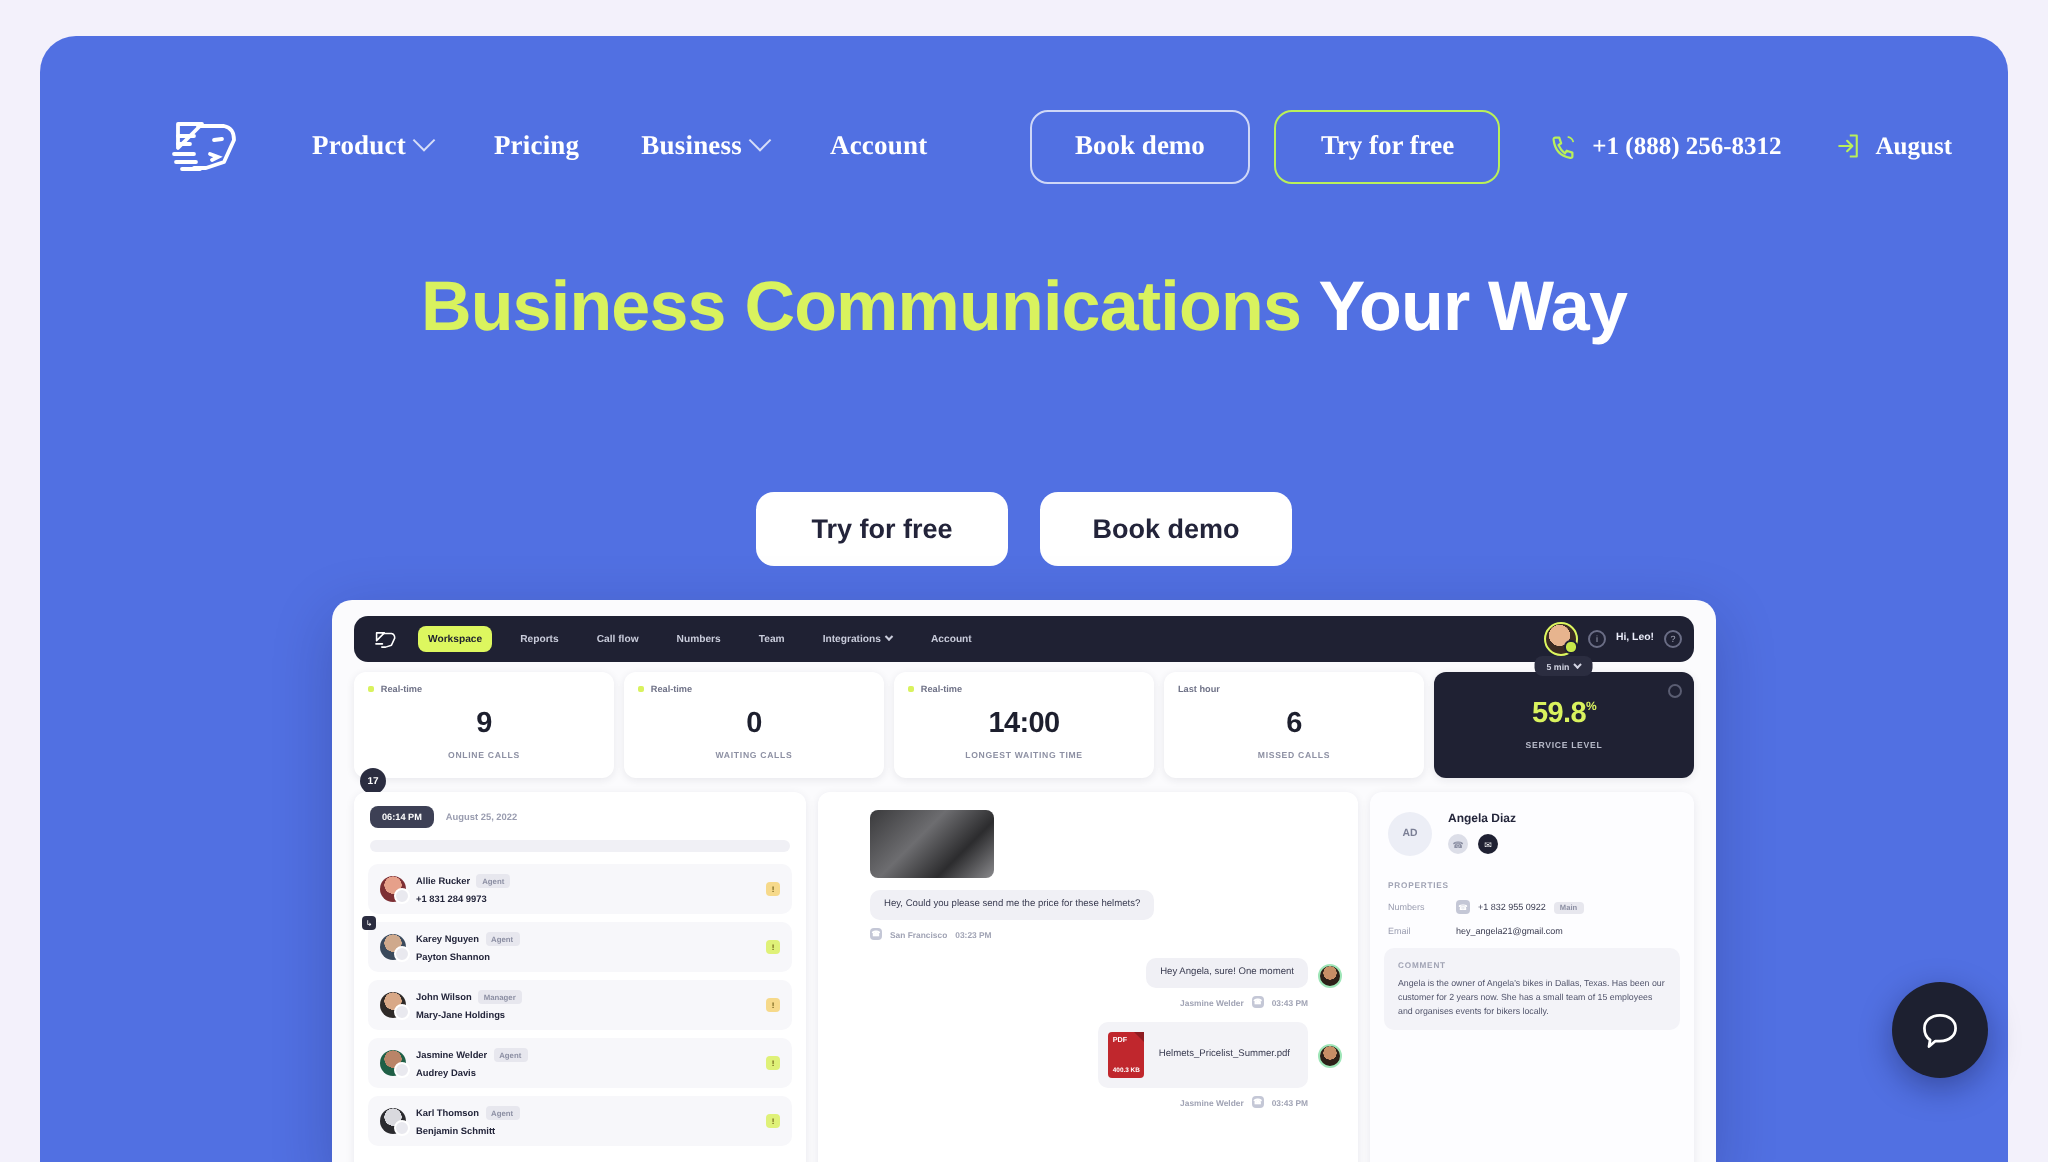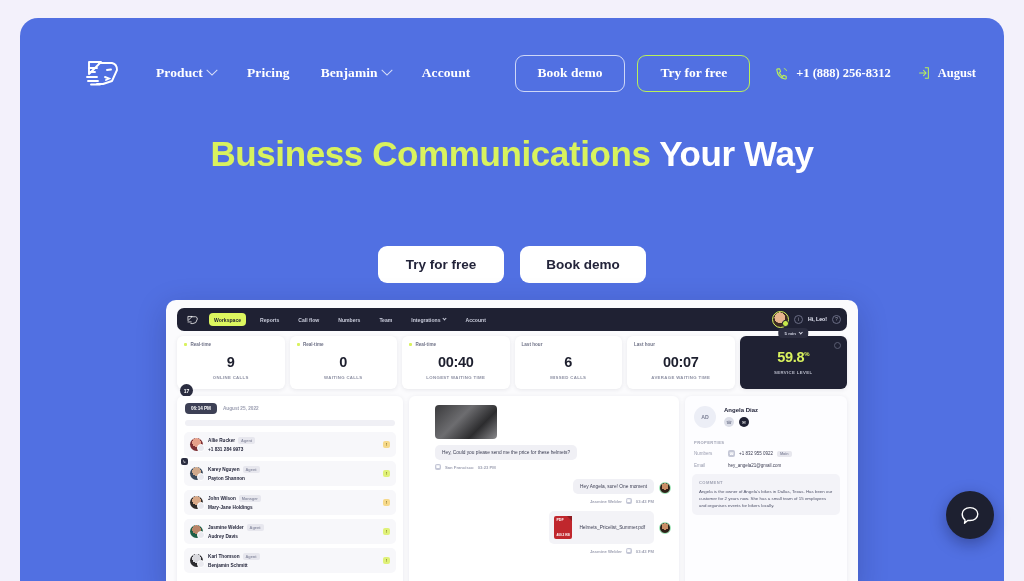--- a/index.html
+++ b/index.html
@@ -432,21 +432,21 @@
 
     <div class="nav-links">
       <div class="nav-link">
         <span>Product</span>
         <i class="chev"></i>
       </div>
       <div class="nav-link">
         <span>Pricing</span>
       </div>
       <div class="nav-link">
-        <span>Benjamin</span>
+        <span>Business</span>
         <i class="chev"></i>
       </div>
       <div class="nav-link">
         <span>Account</span>
       </div>
     </div>
 
     <div class="nav-right">
       <div class="nav-btn outline-white">Book demo</div>
       <div class="nav-btn outline-green">Try for free</div>
@@ -537,36 +537,29 @@
           <span>Real-time</span>
         </div>
         <div class="val">0</div>
         <div class="lbl">WAITING CALLS</div>
       </div>
       <div class="stat">
         <div class="tag">
           <i class="dot-lime"></i>
           <span>Real-time</span>
         </div>
-        <div class="val">00:40</div>
+        <div class="val">14:00</div>
         <div class="lbl">LONGEST WAITING TIME</div>
       </div>
       <div class="stat">
         <div class="tag">
           <span>Last hour</span>
         </div>
         <div class="val">6</div>
         <div class="lbl">MISSED CALLS</div>
-      </div>
-      <div class="stat">
-        <div class="tag">
-          <span>Last hour</span>
-        </div>
-        <div class="val">00:07</div>
-        <div class="lbl">AVERAGE WAITING TIME</div>
       </div>
       <div class="stat dark">
         <div class="chip-5min">
           <span>5 min</span>
           <i class="dchev"></i>
         </div>
         <div class="gear-sm"></div>
         <div class="val">
           <span>59.8</span><span class="pct">%</span>
         </div>

